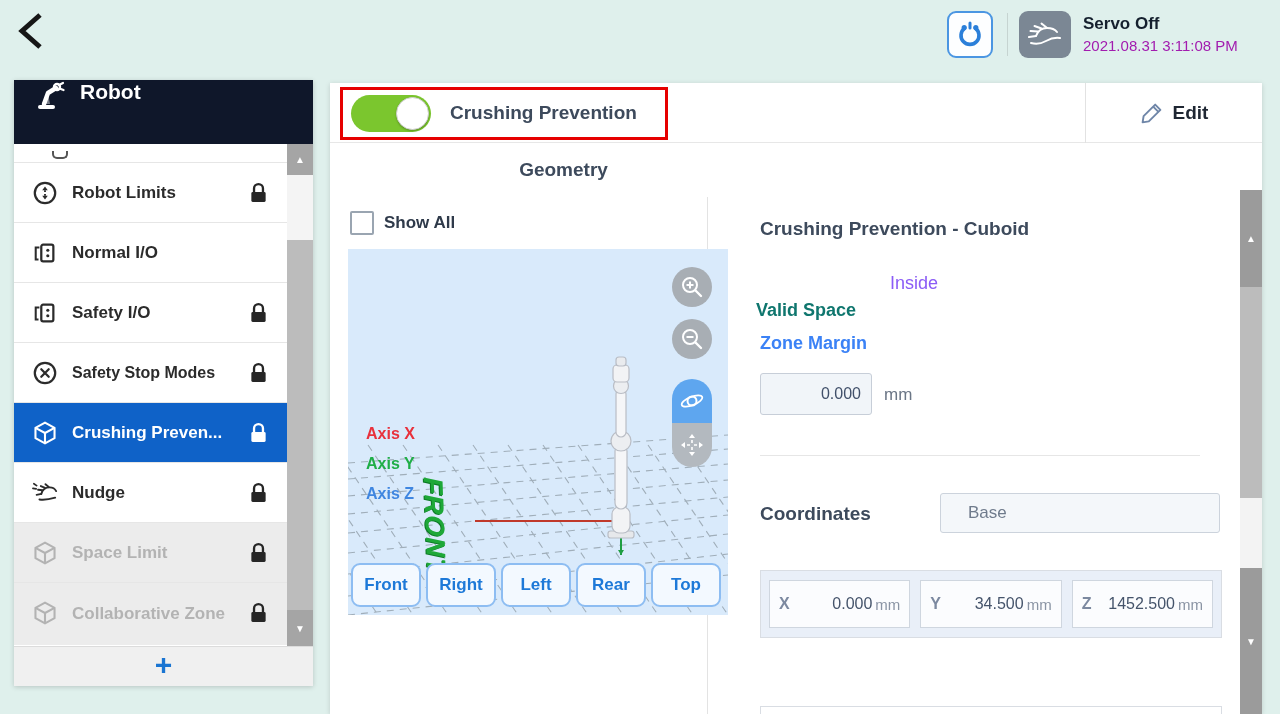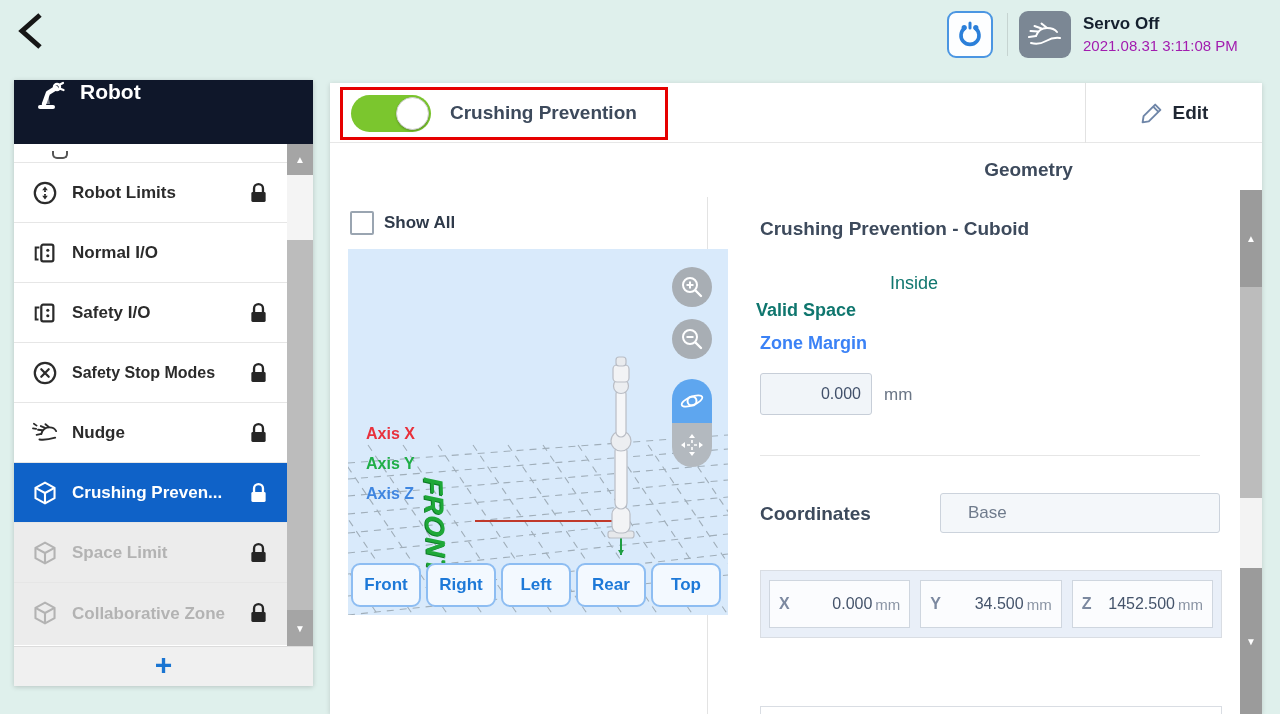--- a/index.html
+++ b/index.html
@@ -43,21 +43,21 @@
   .main { left:330px; top:83px; width:932px; height:631px; background:#fff; box-shadow:0 1px 5px rgba(0,0,0,.15); }
   .m-header { position:absolute; left:0; top:0; width:932px; height:60px; border-bottom:1px solid #e7e7e7; }
   .hl-box { position:absolute; left:10px; top:4px; width:328px; height:53px; border:3px solid #e60000; }
   .toggle { position:absolute; left:21px; top:12px; width:80px; height:37px; background:#7bc62e; border-radius:19px; cursor:pointer; }
   .toggle .knob { position:absolute; right:2px; top:2px; width:33px; height:33px; background:#fff; border:1px solid #d0d0d0; border-radius:50%; box-shadow:0 1px 2px rgba(0,0,0,.25); }
   .toggle-label { position:absolute; left:120px; top:50%; transform:translateY(-50%); font-size:19px; font-weight:bold; color:#3d4a5c; white-space:nowrap; }
   .mh-divider { position:absolute; left:755px; top:0; width:1px; height:60px; background:#e2e2e2; }
   .edit-btn { position:absolute; left:756px; top:0; width:176px; height:60px; display:flex; align-items:center; justify-content:center; gap:9px; cursor:pointer; }
   .edit-btn span { font-size:19px; font-weight:bold; color:#1f2733; }
 
-  .tabs { position:absolute; left:0; top:60px; width:932px; height:54px; display:flex;justify-content:flex-end; }
+  .tabs { position:absolute; left:0; top:60px; width:932px; height:54px; display:flex; }
   .tab { width:467px; height:54px; display:flex; align-items:center; justify-content:center; font-size:19px; font-weight:bold; cursor:pointer; }
   .tab.active { background:#fff; color:#3d4a5c; }
   .tab.inactive { background:#ebebeb; color:#9f9f9f; border-bottom:1px solid #dcdcdc; width:465px; }
 
   .content { position:absolute; left:0; top:114px; width:932px; height:517px; }
   .geo-col { position:absolute; left:0; top:0; width:378px; height:517px; border-right:1px solid #e3e3e3; }
   .showall { position:absolute; left:20px; top:14px; display:flex; align-items:center; gap:10px; }
   .checkbox { width:24px; height:24px; background:#fff; border:2px solid #9aa5b1; border-radius:2px; cursor:pointer; }
   .showall span { font-size:17px; font-weight:bold; color:#2f3a4a; }
 
@@ -71,21 +71,21 @@
   .vp-zoomin { top:18px; } .vp-zoomout { top:70px; }
   .vp-pill { position:absolute; right:16px; top:130px; width:40px; height:88px; }
   .vp-rotate { width:40px; height:44px; background:#5ea6ef; border-radius:20px 20px 0 0; display:flex; align-items:center; justify-content:center; cursor:pointer; }
   .vp-pan { width:40px; height:44px; background:#b3b9bf; border-radius:0 0 20px 20px; display:flex; align-items:center; justify-content:center; cursor:pointer; }
   .view-btns { position:absolute; left:3px; bottom:8px; display:flex; gap:5px; }
   .view-btn { width:70px; height:44px; background:#f3f9ff; border:2px solid #8dbdf2; border-radius:9px; color:#1d79d8; font-size:17px; font-weight:bold; display:flex; align-items:center; justify-content:center; cursor:pointer; font-family:"Liberation Sans",sans-serif; }
 
   .det-col { position:absolute; left:410px; top:0; width:500px; height:517px; }
   .det-title { position:absolute; left:20px; top:21px; font-size:19px; font-weight:bold; color:#3d4a5c; }
   .vs-label { position:absolute; left:16px; top:76px; font-size:18px; font-weight:bold; color:#0f766e;margin-top:27px; }
-  .vs-value { position:absolute; left:150px; top:76px; font-size:18px; color:#0f766e; }
+  .vs-value { position:absolute; left:150px; top:76px; font-size:18px; color:#8b5cf6; }
   .zm-label { position:absolute; left:20px; top:136px; font-size:18px; font-weight:bold; color:#3b82f6;text-align:center; }
   .zm-input { position:absolute; left:20px; top:176px; width:112px; height:42px; background:#f1f5f9; border:1px solid #c7ced8; border-radius:3px; display:flex; align-items:center; justify-content:flex-end; padding-right:10px; font-size:16px; color:#41506a; }
   .zm-unit { position:absolute; left:144px; top:188px; font-size:17px; color:#6b7686; }
   .det-hr { position:absolute; left:20px; top:258px; width:440px; border-top:1px solid #e6e6e6; }
   .coord-label { position:absolute; left:20px; top:306px; font-size:19px; font-weight:bold; color:#3d4a5c; }
   .coord-select { position:absolute; left:200px; top:296px; width:280px; height:40px; background:#f4f7fa; border:1px solid #ccd3dc; border-radius:3px; display:flex; align-items:center; padding-left:27px; font-size:17px; color:#6f7b8c; cursor:pointer; }
   .point-card { position:absolute; left:20px; top:373px; width:462px; border:1px solid #d9dde3; background:#fff; }
   .pc-title { padding:13px 0 13px 17px; font-size:19px; font-weight:bold; color:#3d4a5c; border-bottom:1px solid #e3e6ea; }
   .pc-body { background:#e9eff8; padding:9px 8px; display:flex; gap:10px; }
   .field { width:143px; height:48px; background:#fbfcfe; border:1px solid #cfd6df; display:flex; align-items:center; padding:0 9px; }
@@ -206,46 +206,46 @@
       </span>
       <span class="s-label" style="font-size:16px">Safety Stop Modes</span>
       <span class="s-lock">
         <svg width="25" height="26" viewBox="0 0 28 28">
             <path d="M9 13 V9 a5 5 0 0 1 10 0 V13" fill="none" stroke="currentColor" stroke-width="2.6"></path>
             <rect x="6" y="13" width="16" height="11" rx="1.5" fill="currentColor"></rect>
           </svg>
       </span>
     </div>
 
+    <div class="s-item sel">
+      <span class="s-icon">
+        <svg width="26" height="26" viewBox="0 0 30 30">
+            <path d="M15 3 L26 9 V21 L15 27 L4 21 V9 Z" fill="none" stroke="currentColor" stroke-width="2.4" stroke-linejoin="round"></path>
+            <path d="M4 9 L15 15 L26 9 M15 15 V27" fill="none" stroke="currentColor" stroke-width="2.4" stroke-linejoin="round"></path>
+          </svg>
+      </span>
+      <span class="s-label">Crushing Preven...</span>
+      <span class="s-lock">
+        <svg width="25" height="26" viewBox="0 0 28 28">
+            <path d="M9 13 V9 a5 5 0 0 1 10 0 V13" fill="none" stroke="currentColor" stroke-width="2.6"></path>
+            <rect x="6" y="13" width="16" height="11" rx="1.5" fill="currentColor"></rect>
+          </svg>
+      </span>
+    </div>
+
     <div class="s-item">
       <span class="s-icon">
         <svg width="26" height="26" viewBox="0 0 28 28">
             <path d="M2 4 l3 2 M1 9 l3.5 .5" stroke="currentColor" stroke-width="1.8" stroke-linecap="round"></path>
             <path d="M8 21 Q15 22 25 19" stroke="currentColor" stroke-width="2" fill="none" stroke-linecap="round"></path>
             <path d="M10 15 Q12 8 19 8 Q24 8 26 12" stroke="currentColor" stroke-width="2" fill="none" stroke-linecap="round"></path>
             <path d="M10 15 L5 16 M11.5 11 L6.5 10.5 M14 8.5 L9.5 6.5 M18 7.5 L14.5 4.5" stroke="currentColor" stroke-width="2" stroke-linecap="round"></path>
           </svg>
       </span>
       <span class="s-label">Nudge</span>
-      <span class="s-lock">
-        <svg width="25" height="26" viewBox="0 0 28 28">
-            <path d="M9 13 V9 a5 5 0 0 1 10 0 V13" fill="none" stroke="currentColor" stroke-width="2.6"></path>
-            <rect x="6" y="13" width="16" height="11" rx="1.5" fill="currentColor"></rect>
-          </svg>
-      </span>
-    </div>
-
-    <div class="s-item sel">
-      <span class="s-icon">
-        <svg width="26" height="26" viewBox="0 0 30 30">
-            <path d="M15 3 L26 9 V21 L15 27 L4 21 V9 Z" fill="none" stroke="currentColor" stroke-width="2.4" stroke-linejoin="round"></path>
-            <path d="M4 9 L15 15 L26 9 M15 15 V27" fill="none" stroke="currentColor" stroke-width="2.4" stroke-linejoin="round"></path>
-          </svg>
-      </span>
-      <span class="s-label">Crushing Preven...</span>
       <span class="s-lock">
         <svg width="25" height="26" viewBox="0 0 28 28">
             <path d="M9 13 V9 a5 5 0 0 1 10 0 V13" fill="none" stroke="currentColor" stroke-width="2.6"></path>
             <rect x="6" y="13" width="16" height="11" rx="1.5" fill="currentColor"></rect>
           </svg>
       </span>
     </div>
 
     <div class="s-item dis">
       <span class="s-icon">

